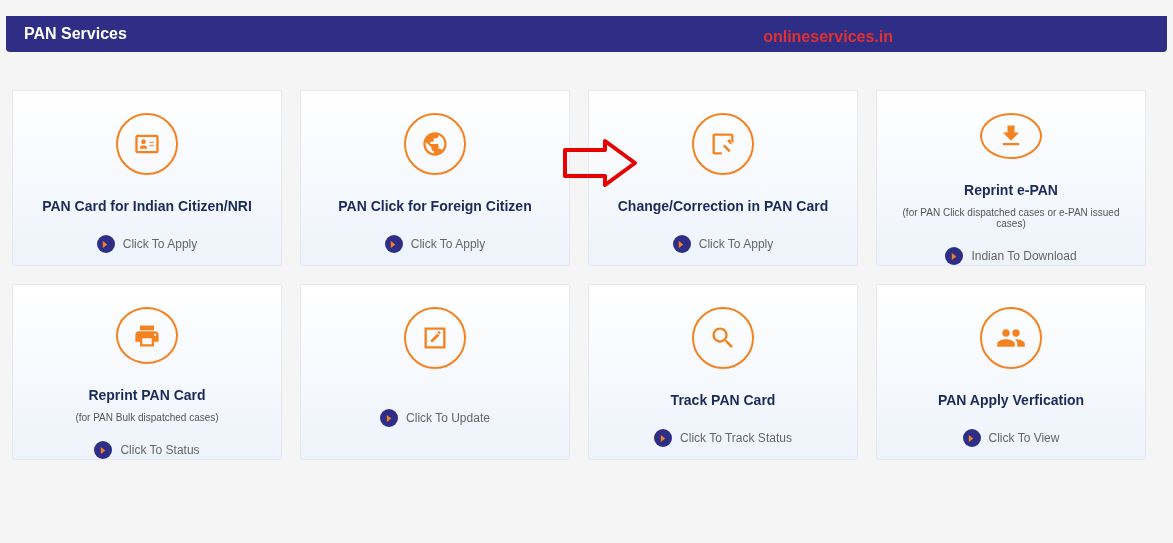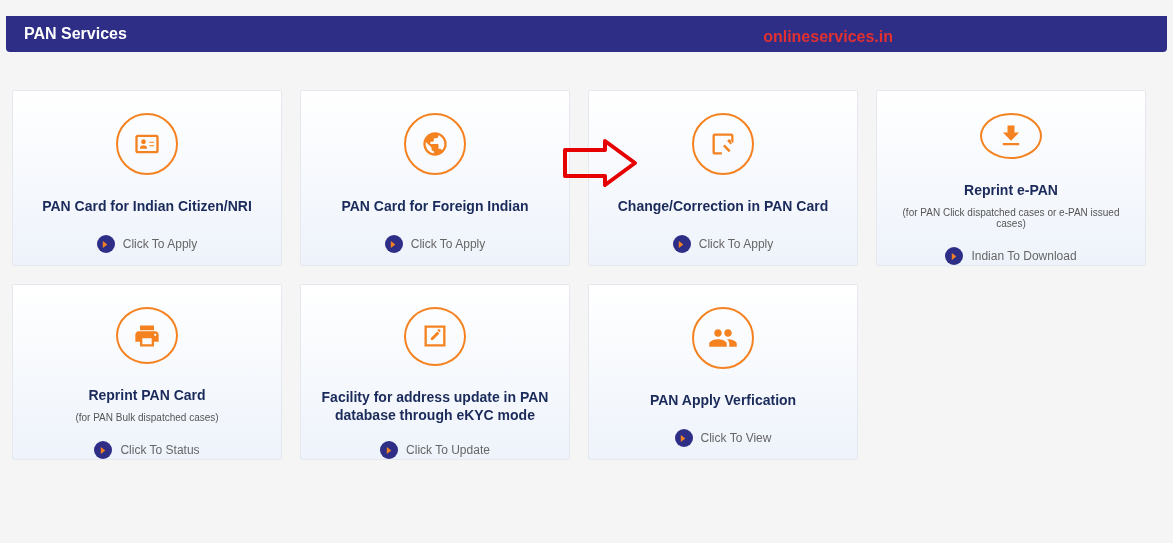--- a/index.html
+++ b/index.html
@@ -126,21 +126,21 @@
       <span class="action-text">Click To Apply</span>
     </div>
   </div>
 
   <div class="card">
     <div class="icon-circle">
       <svg width="28" height="28" viewBox="0 0 24 24">
           <path d="M12 2C6.48 2 2 6.48 2 12s4.48 10 10 10 10-4.48 10-10S17.52 2 12 2zm-1 17.93c-3.95-.49-7-3.85-7-7.93 0-.62.08-1.21.21-1.79L9 15v1c0 1.1.9 2 2 2v1.93zm6.9-2.54c-.26-.81-1-1.39-1.9-1.39h-1v-3c0-.55-.45-1-1-1H8v-2h2c.55 0 1-.45 1-1V7h2c1.1 0 2-.9 2-2v-.41c2.93 1.19 5 4.06 5 7.41 0 2.08-.8 3.97-2.1 5.39z"></path>
         </svg>
     </div>
-    <div class="card-title">PAN Card for Foreign Indian</div>
+    <div class="card-title">PAN Click for Foreign Citizen</div>
     <div class="action-row">
       <span class="action-badge">
           <svg width="9" height="9" viewBox="0 0 10 10">
             <path d="M2 1l5 4-5 4z"></path>
           </svg>
         </span>
       <span class="action-text">Click To Apply</span>
     </div>
   </div>
 
@@ -197,31 +197,46 @@
       <span class="action-text">Click To Status</span>
     </div>
   </div>
 
   <div class="card">
     <div class="icon-circle">
       <svg width="28" height="28" viewBox="0 0 24 24">
           <path d="M3 3h18v18H3V3zm2 2v14h14V5H5zm9.06 3.19l1.75 1.75-5.56 5.56H8.5v-1.75l5.56-5.56zm2.69-.94c.19.19.19.51 0 .7l-.88.88-1.75-1.75.88-.88c.19-.19.51-.19.7 0l1.05 1.05z"></path>
         </svg>
     </div>
-    <div class="card-title">Facility for address update in PAN database through eKYC mode</div>
     <div class="action-row">
       <span class="action-badge">
           <svg width="9" height="9" viewBox="0 0 10 10">
             <path d="M2 1l5 4-5 4z"></path>
           </svg>
         </span>
       <span class="action-text">Click To Update</span>
     </div>
   </div>
 
+  <div class="card">
+    <div class="icon-circle">
+      <svg width="28" height="28" viewBox="0 0 24 24">
+          <path d="M15.5 14h-.79l-.28-.27C15.41 12.59 16 11.11 16 9.5 16 5.91 13.09 3 9.5 3S3 5.91 3 9.5 5.91 16 9.5 16c1.61 0 3.09-.59 4.23-1.57l.27.28v.79l5 4.99L20.49 19l-4.99-5zm-6 0C7.01 14 5 11.99 5 9.5S7.01 5 9.5 5 14 7.01 14 9.5 11.99 14 9.5 14z"></path>
+        </svg>
+    </div>
+    <div class="card-title">Track PAN Card</div>
+    <div class="action-row">
+      <span class="action-badge">
+          <svg width="9" height="9" viewBox="0 0 10 10">
+            <path d="M2 1l5 4-5 4z"></path>
+          </svg>
+        </span>
+      <span class="action-text">Click To Track Status</span>
+    </div>
+  </div>
 
   <div class="card">
     <div class="icon-circle">
       <svg width="30" height="30" viewBox="0 0 24 24">
           <path d="M16 11c1.66 0 2.99-1.34 2.99-3S17.66 5 16 5s-3 1.34-3 3 1.34 3 3 3zm-8 0c1.66 0 2.99-1.34 2.99-3S9.66 5 8 5 5 6.34 5 8s1.34 3 3 3zm0 2c-2.33 0-7 1.17-7 3.5V19h14v-2.5c0-2.33-4.67-3.5-7-3.5zm8 0c-.29 0-.62.02-.97.05 1.16.84 1.97 1.97 1.97 3.45V19h6v-2.5c0-2.33-4.67-3.5-7-3.5z"></path>
         </svg>
     </div>
     <div class="card-title">PAN Apply Verfication</div>
     <div class="action-row">
       <span class="action-badge">

